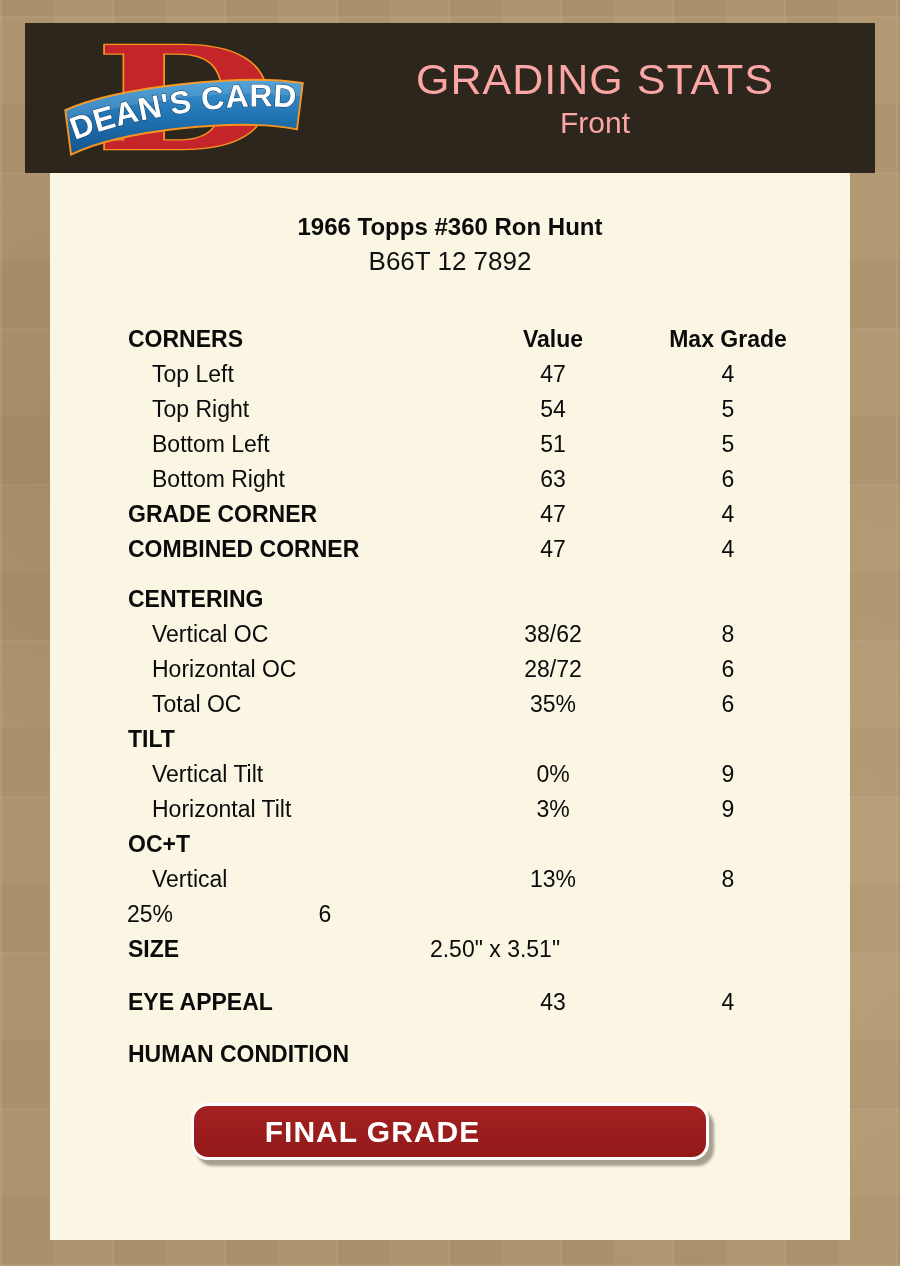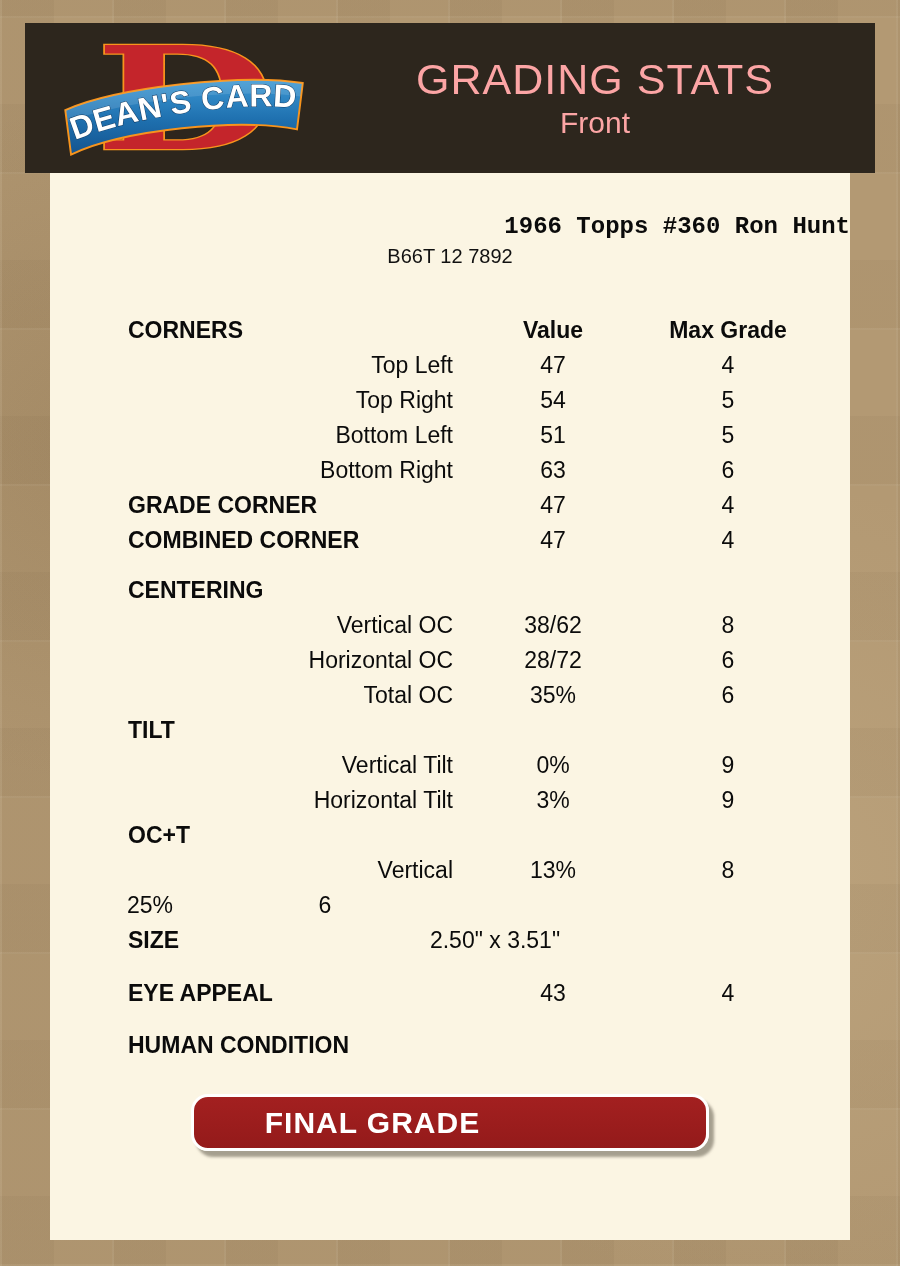--- a/index.html
+++ b/index.html
@@ -29,30 +29,30 @@
     color:#fca5a5;
   }
   .header-title { font-size:43px; letter-spacing:1px; line-height:1.15; }
   .header-subtitle { font-size:30px; line-height:1.25; }
 
   .panel {
     position:absolute; left:50px; top:173px; width:800px; height:1067px;
     background:#fbf5e3;
   }
 
-  .card-title { margin-top:40px; text-align:right; font-size:24px; font-weight:bold; color:#0b0b0b;font-family:Liberation Mono, monospace; }
-  .card-serial { margin-top:5px; text-align:center; font-size:20px; color:#111; }
+  .card-title { margin-top:40px; text-align:center; font-size:24px; font-weight:bold; color:#0b0b0b; }
+  .card-serial { margin-top:5px; text-align:center; font-size:26px; color:#111; }
 
   .grades { margin-top:45px; }
   .row { display:flex; height:35px; line-height:35px; font-size:23px; color:#0b0b0b; }
   .c-label { width:403px; padding-left:78px; white-space:nowrap; }
   .c-value { width:200px; text-align:center; }
   .c-max   { width:150px; text-align:center; }
   .bold .c-label, .hdr .c-label, .hdr .c-value, .hdr .c-max { font-weight:bold; }
-  .indent .c-label { padding-left:79px;text-align:right; }
+  .indent .c-label { padding-left:102px; }
   .gap15 { margin-top:15px; }
   .gap18 { margin-top:18px; }
   .gap17 { margin-top:17px;flex-direction:column; }
   .wide-value { transform:translateX(-58px); }
 
   .final-grade {
     display:block; margin:31px auto 0; width:518px; height:57px;
     background:linear-gradient(#a32020, #941a1a);
     border:3px solid #ffffff; border-radius:17px;
     box-shadow:5px 6px 3px rgba(108,102,86,0.60);

